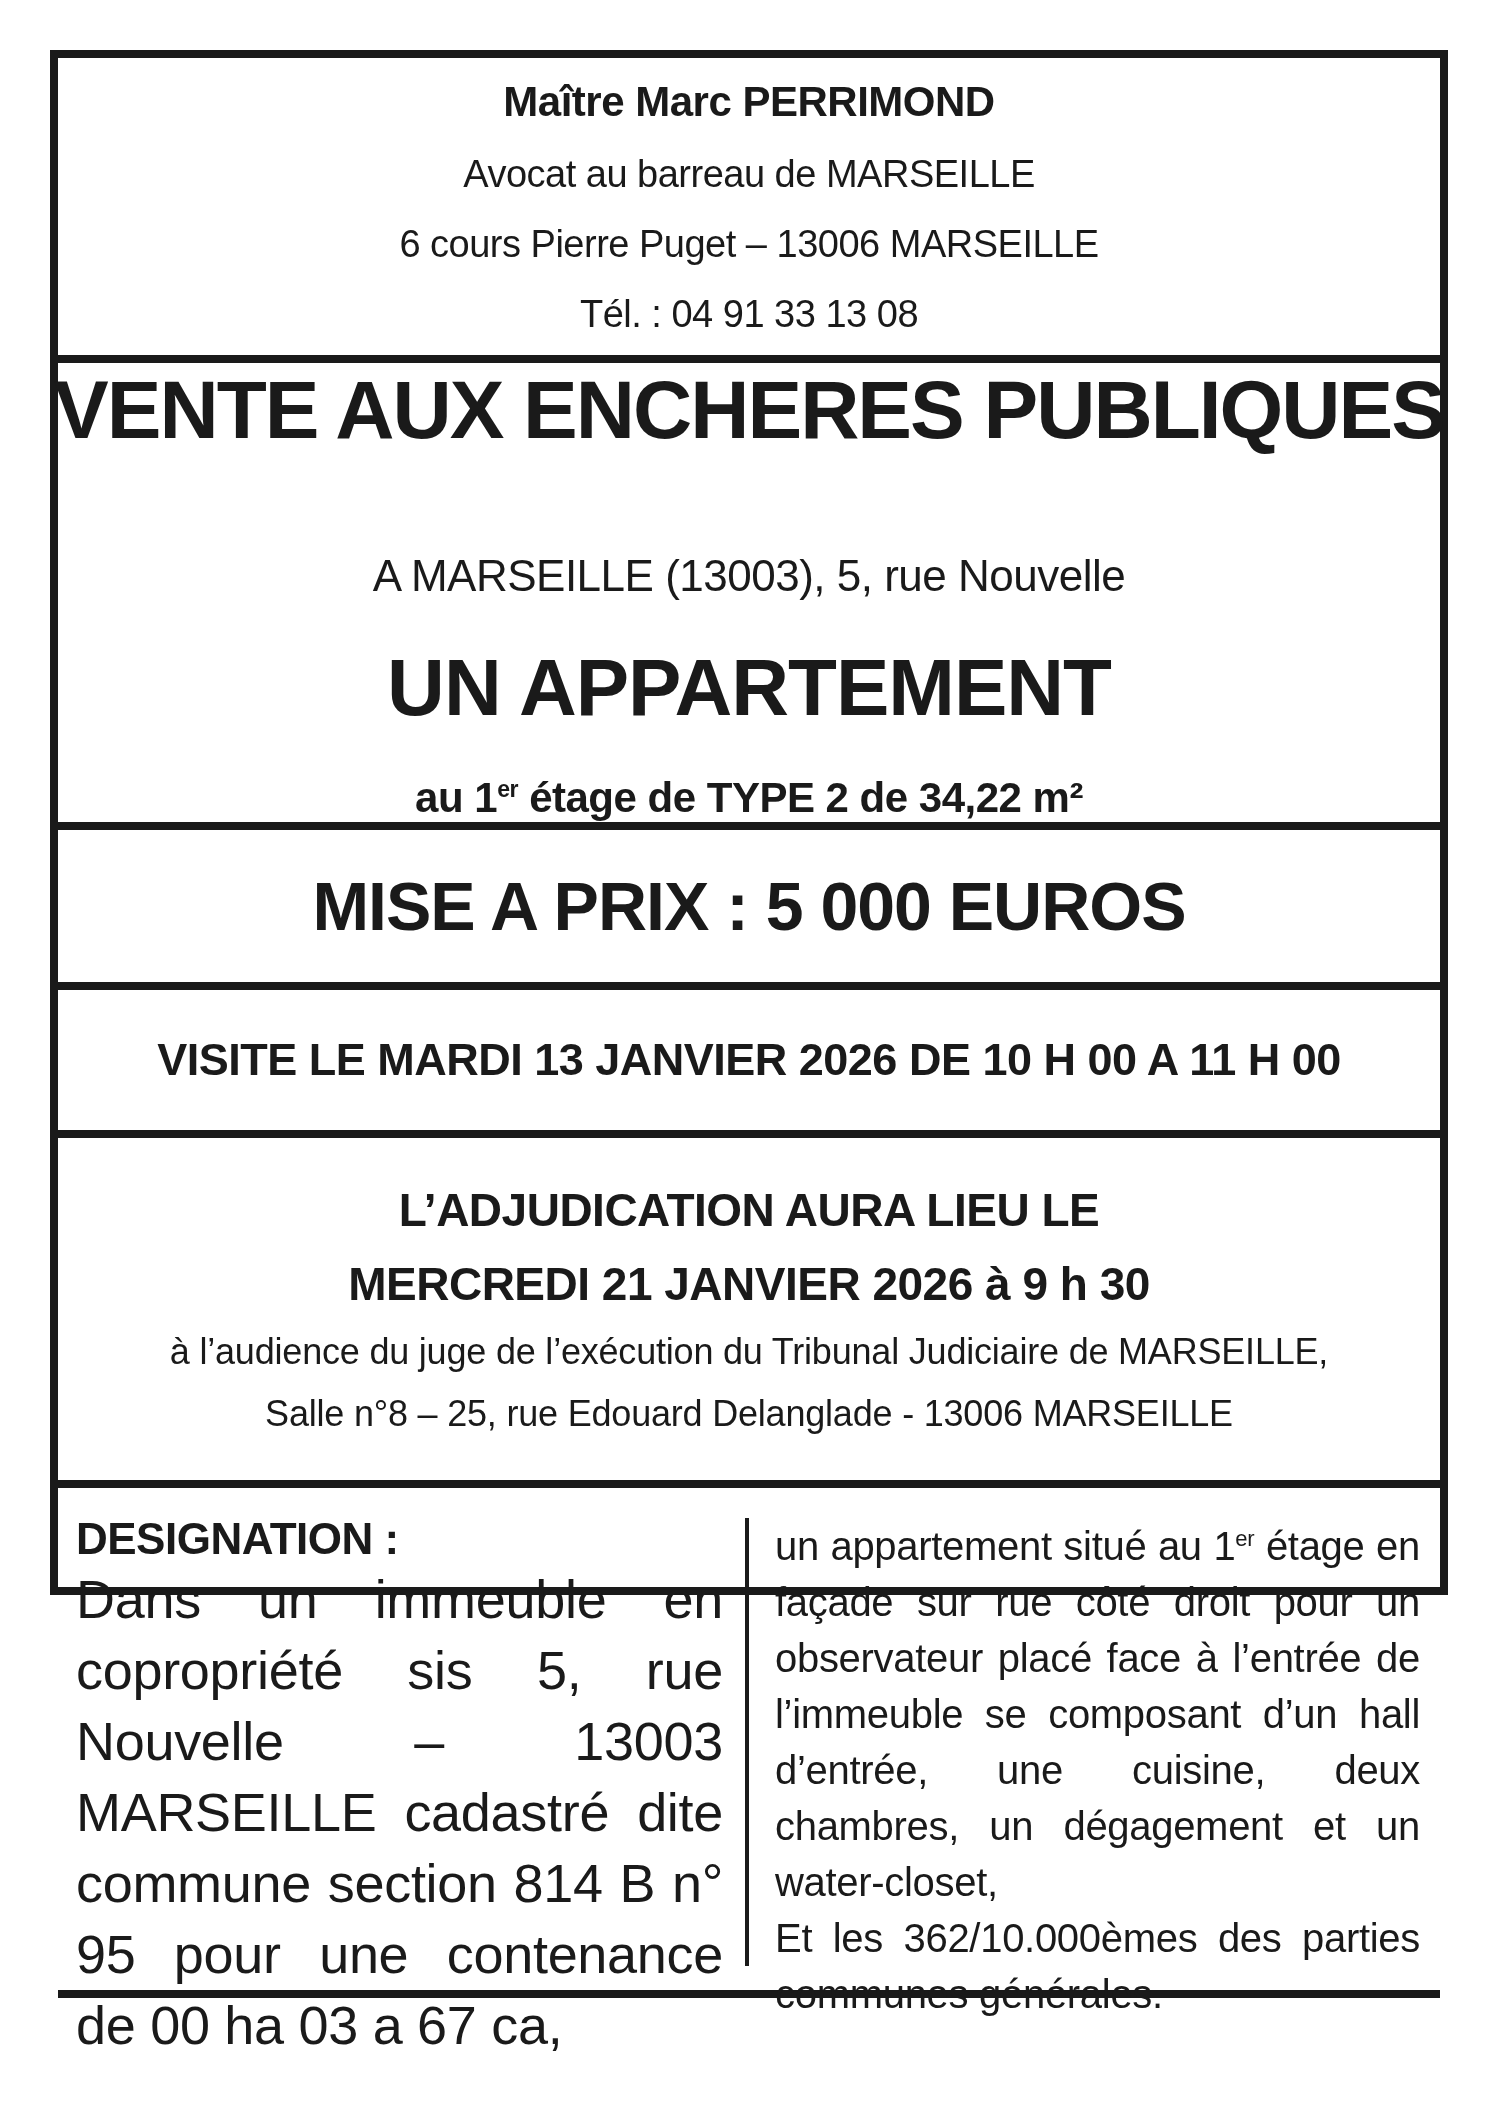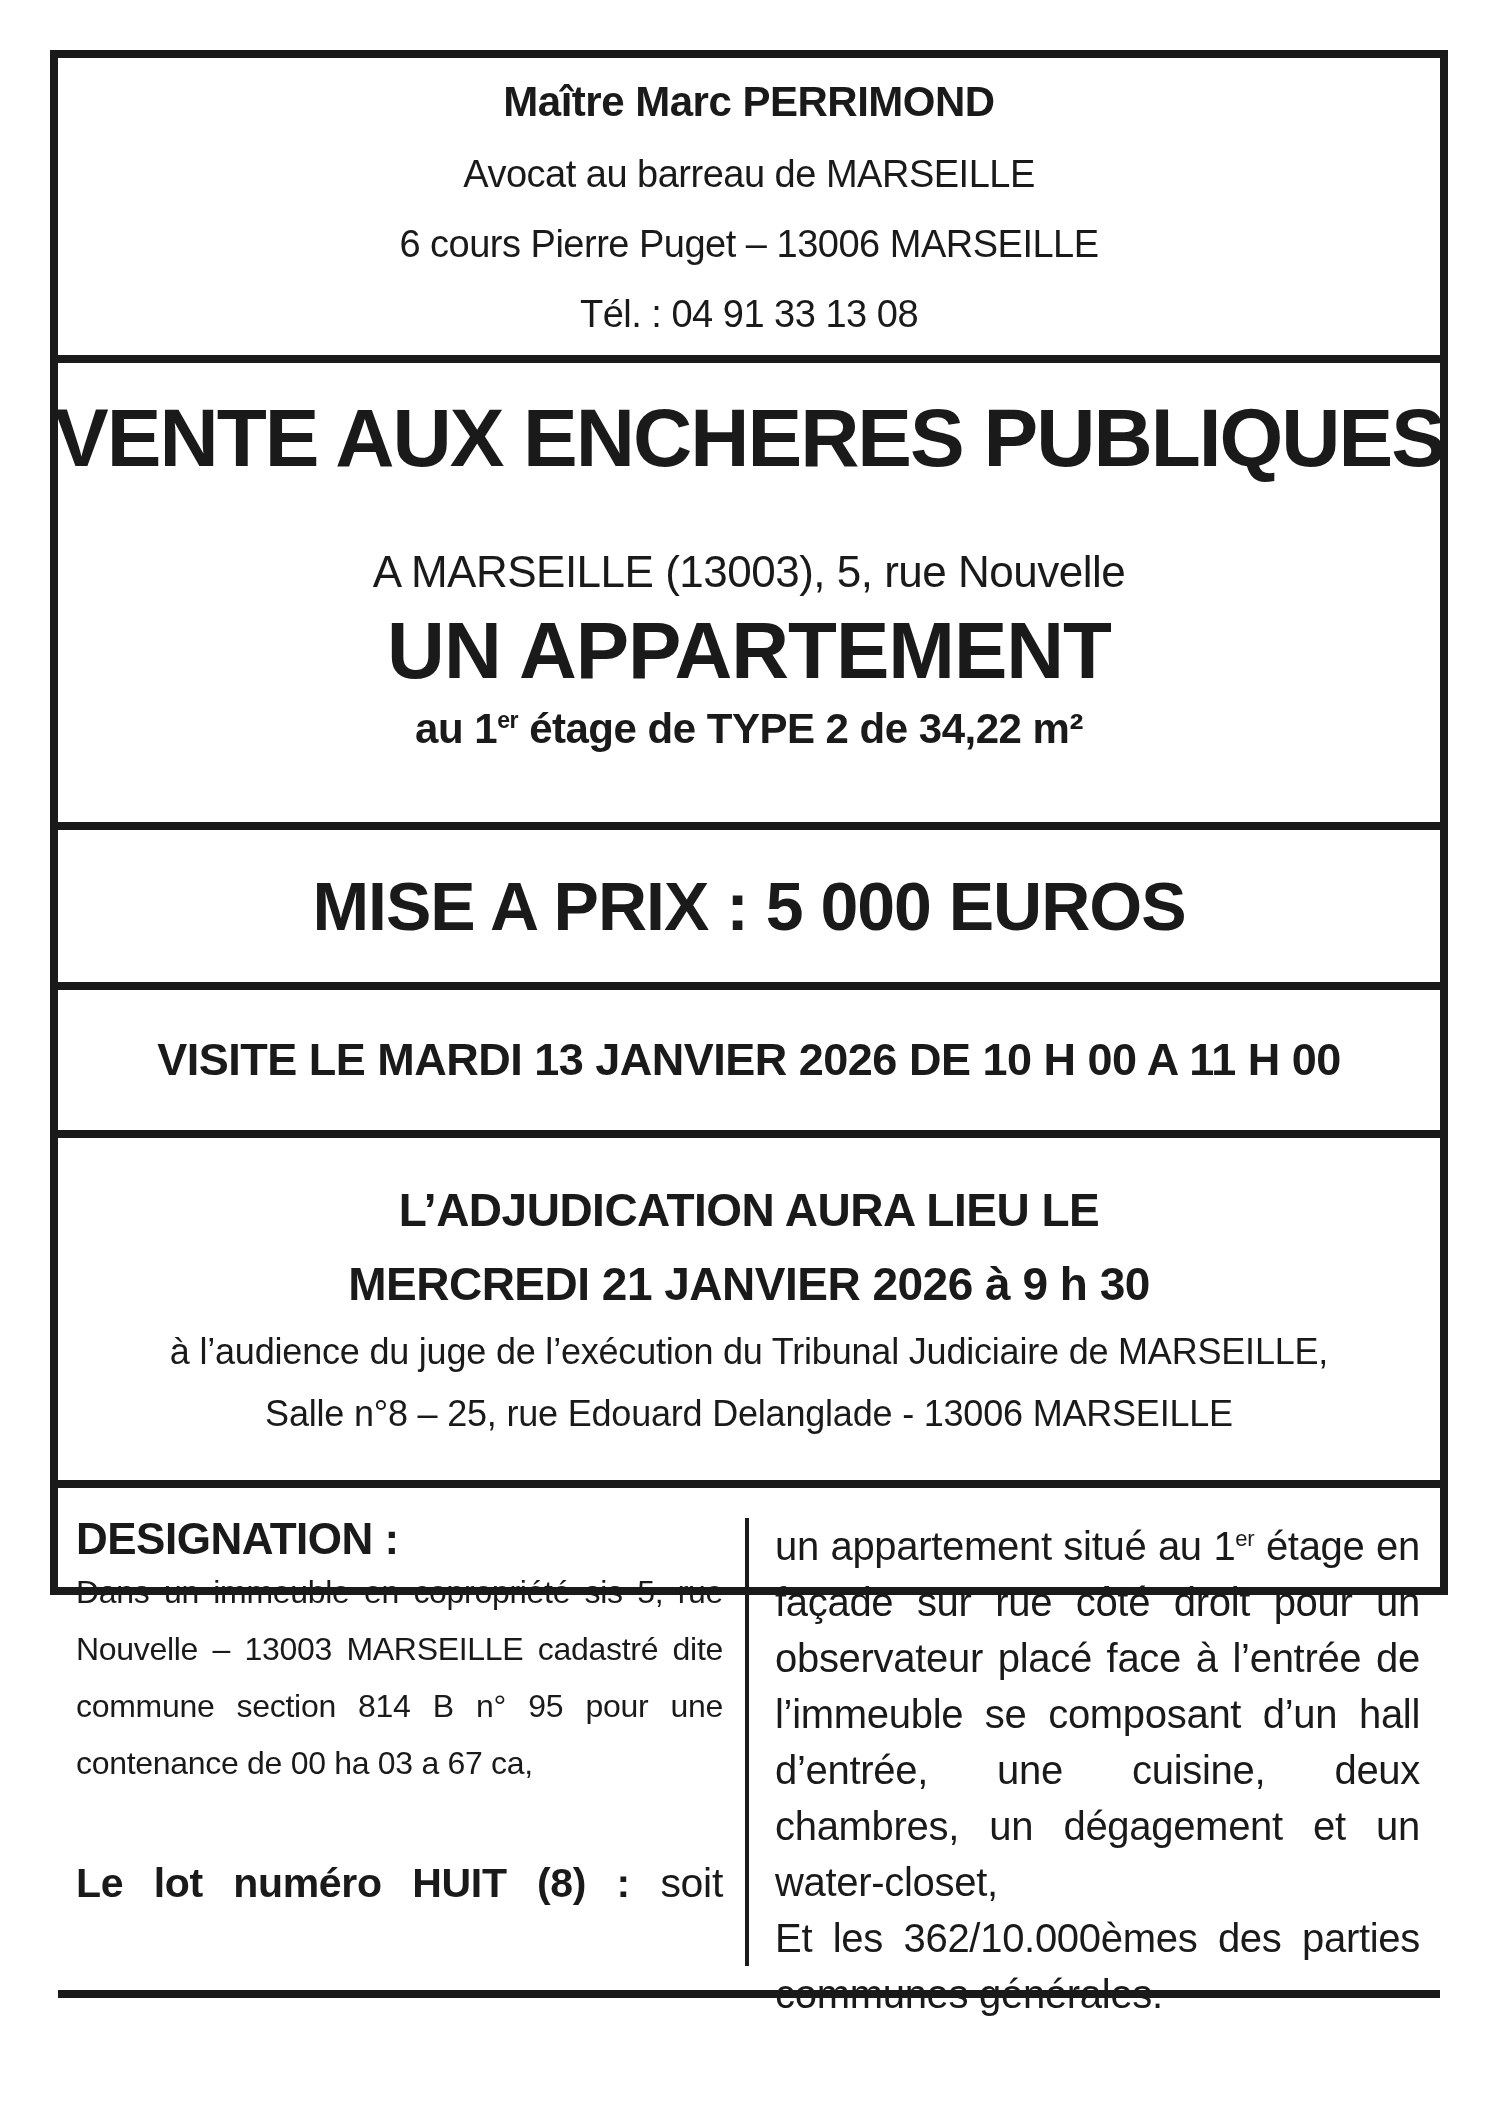--- a/index.html
+++ b/index.html
@@ -30,21 +30,21 @@
     display: flex;
     flex-direction: column;
     align-items: center;
     justify-content: center;
   }
   
   .sec-header { height: 305px; gap: 27px; }
   .hdr-name { font-weight: bold; font-size: 42px; letter-spacing: -0.5px; }
   .hdr-line { font-size: 38px; letter-spacing: -0.5px; }
   
-  .sec-sale { height: 467px; justify-content: flex-start; padding-top: 28px; }
+  .sec-sale { height: 467px; justify-content: space-between; }
   .sale-title {
     font-weight: bold;
     font-size: 82px;
     letter-spacing: -2px;
     white-space: nowrap;
   }
   .sale-address {
     font-weight: normal;
     font-size: 44px;
     letter-spacing: -0.5px;
@@ -93,22 +93,22 @@
     margin-top: 30px;
     margin-bottom: 24px;
   }
   .col-right {
     box-sizing: border-box;
     flex: 1;
     padding: 30px 20px 0 26px;
   }
   .desig-heading { font-weight: bold; font-size: 44px; letter-spacing: -0.5px; }
   .desig-para {
-    font-size: 32px;
-    line-height: 57px;
+    font-size: 54px;
+    line-height: 71px;
     text-align: justify;
     letter-spacing: -0.3px;
   }
   .lot-line {
     margin-top: 68px;
     font-size: 41px;
     text-align: justify;
     text-align-last: justify;
     letter-spacing: -0.3px;
   }

